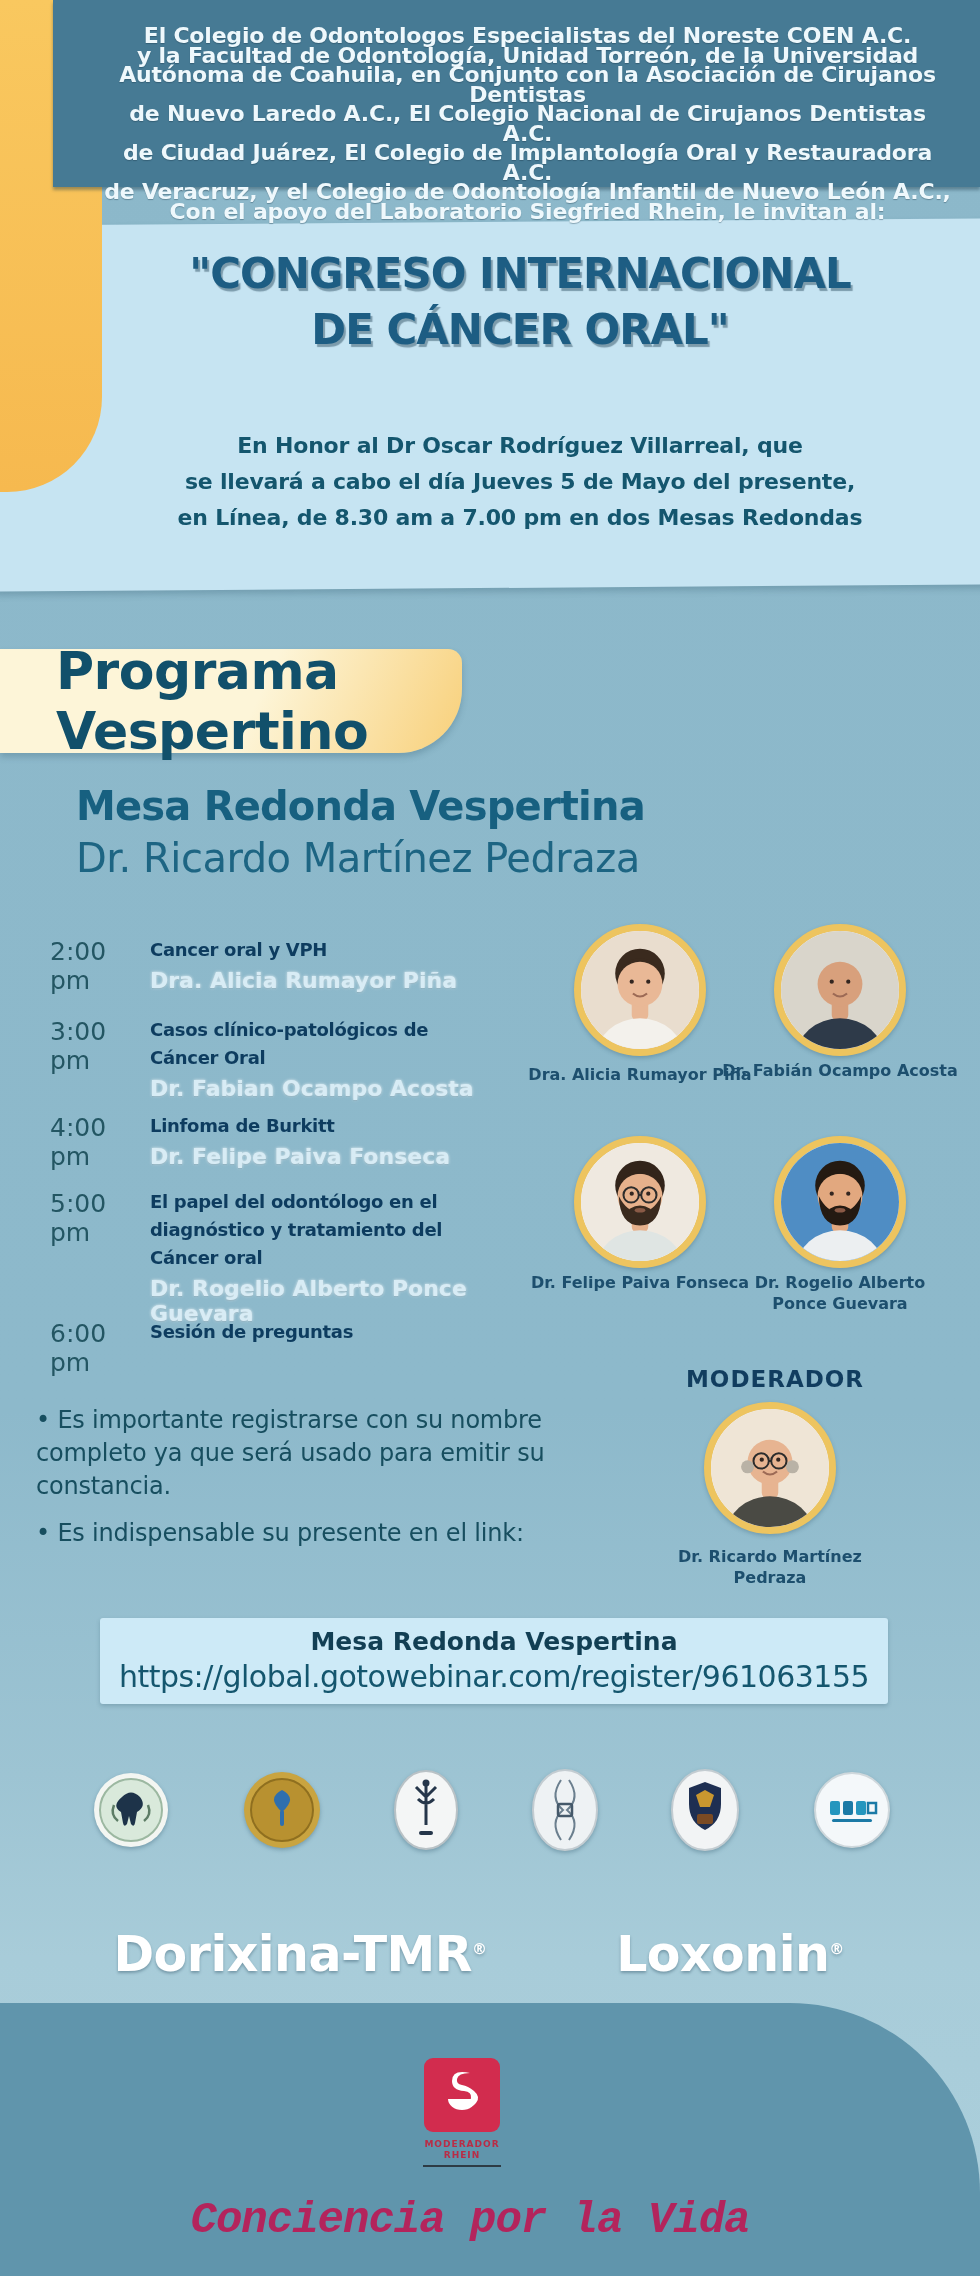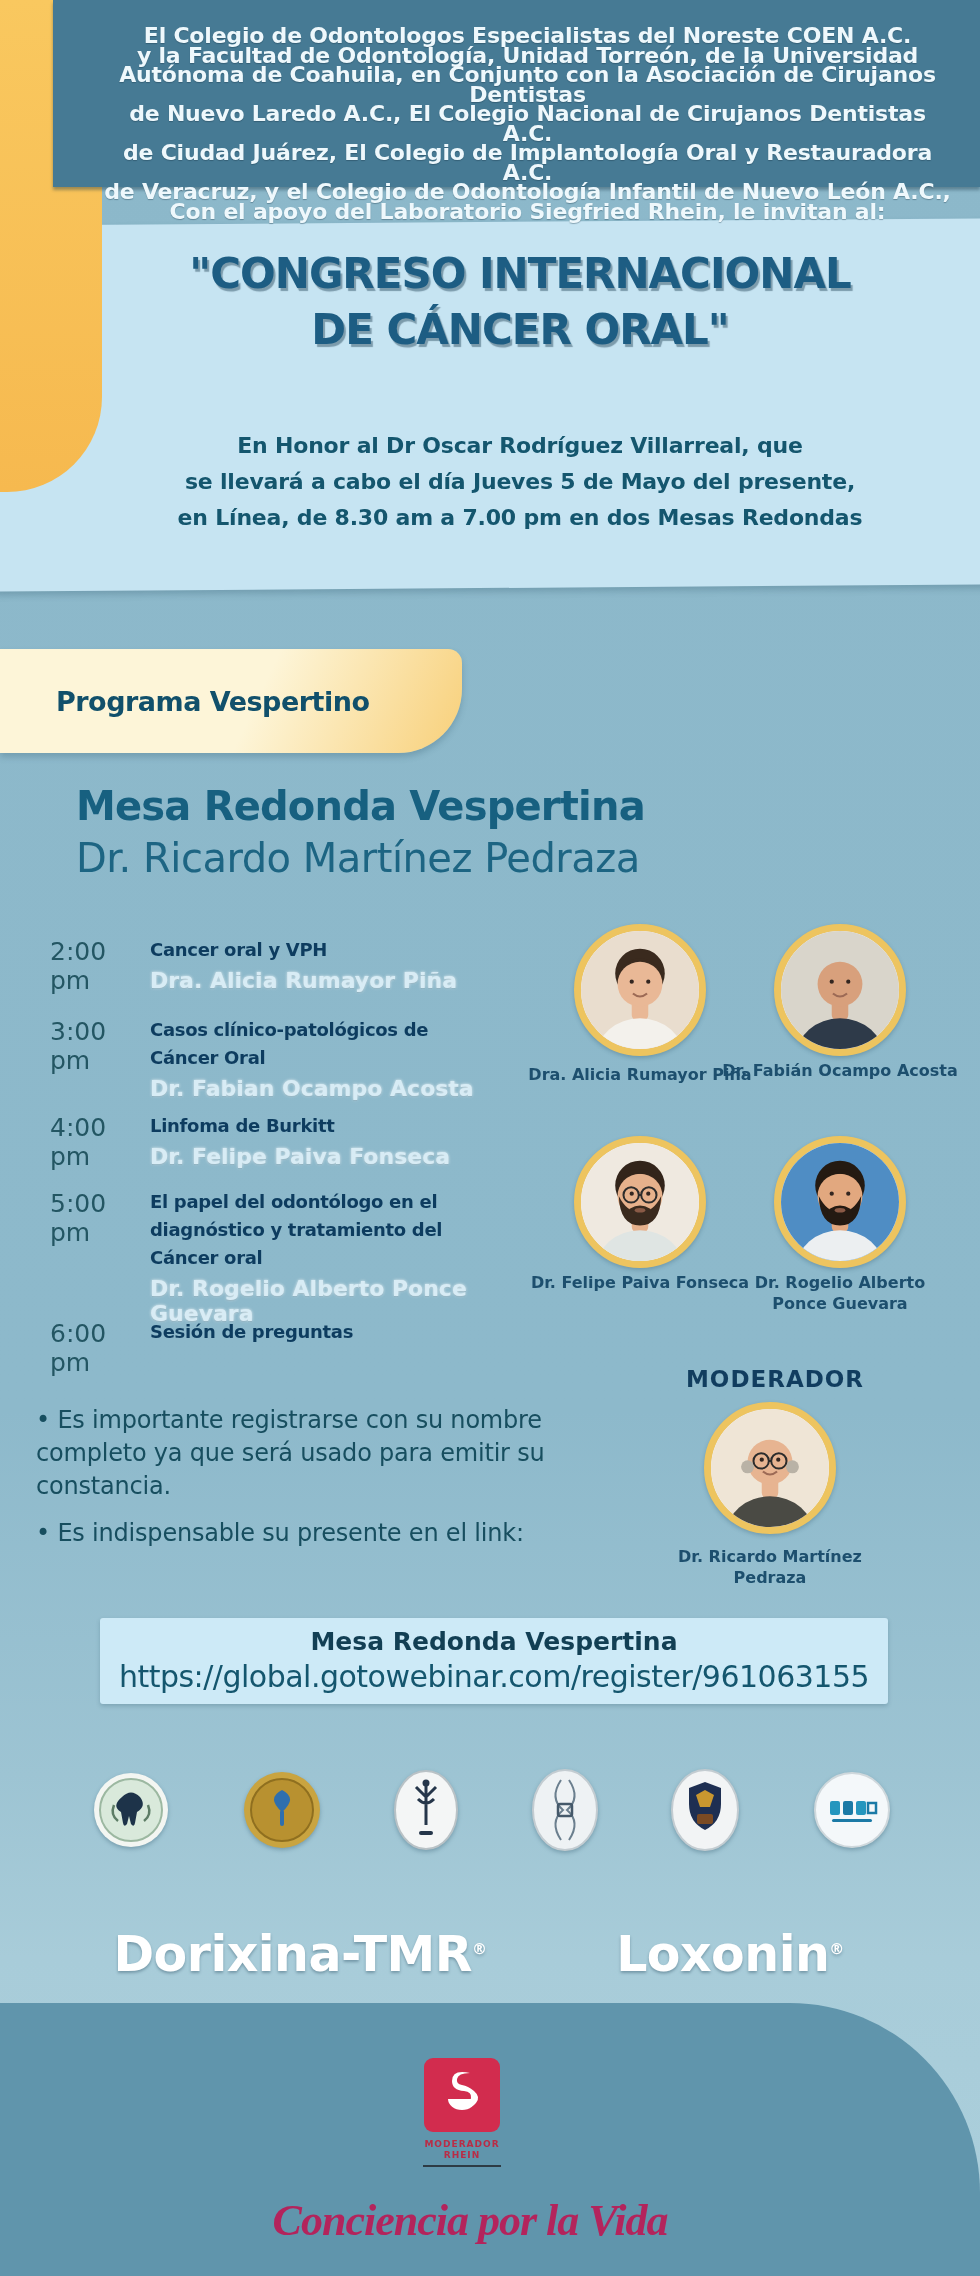--- a/index.html
+++ b/index.html
@@ -23,21 +23,21 @@
   .title-block{position:absolute;left:120px;top:246px;width:800px;text-align:center;}
   .title-block .t{font-size:42px;line-height:56px;font-weight:800;color:#1d5d83;letter-spacing:-1px;
     text-shadow:2px 3px 1px rgba(12,44,66,.4);}
   .subtitle-block{position:absolute;left:140px;top:428px;width:760px;text-align:center;}
   .subtitle-block .s{font-size:22px;line-height:36px;font-weight:bold;color:#14566e;letter-spacing:-.2px;}
   
   .banner{position:absolute;left:0;top:649px;width:462px;height:104px;
     background:linear-gradient(115deg,#fdf5d8 55%,#f8d07a 100%);
     border-radius:0 14px 64px 0;box-shadow:0 4px 6px rgba(40,80,100,.25);
     display:flex;align-items:center;padding-left:56px;}
-  .banner .banner-label{font-size:27px;font-weight:800;color:#11506b;letter-spacing:-.5px;}
+  .banner .banner-label{font-size:52px;font-weight:800;color:#11506b;letter-spacing:-.5px;}
   .session-head{position:absolute;left:76px;top:783px;}
   .session-head .l1{font-size:40px;font-weight:800;color:#176080;letter-spacing:-.8px;}
   .session-head .l2{font-size:40px;font-weight:400;color:#1d6583;letter-spacing:-.5px;margin-top:6px;}
   
   .sch-row{position:absolute;left:50px;display:flex;width:480px;}
   .r1{top:936px}.r2{top:1016px}.r3{top:1112px}.r4{top:1188px}.r5{top:1318px}
   .sch-time{width:100px;flex:0 0 100px;font-size:25px;color:#235663;font-weight:500;padding-top:1px;}
   .sch-body{width:350px;}
   .sch-title{font-size:18px;line-height:28px;font-weight:bold;color:#0d3c5f;letter-spacing:-.3px;}
   .sch-speaker{margin-top:4px;font-size:22px;font-weight:bold;color:#d8ecf5;
@@ -77,21 +77,21 @@
   .brand2{left:570px;top:1926px;width:320px;text-align:center;font-size:49px;}
   
   .footer{position:absolute;left:0;top:2003px;width:980px;height:273px;background:#6095ac;
     border-top-right-radius:190px;}
   .sieg{position:absolute;left:422px;top:55px;width:80px;text-align:center;}
   .sieg-square{width:76px;height:74px;margin:0 auto;background:#d22c4e;border-radius:9px;
     display:flex;align-items:center;justify-content:center;}
   .sieg-name{margin-top:7px;font-size:9px;line-height:11px;font-weight:bold;color:#b92c46;letter-spacing:1px;}
   .sieg-rule{width:78px;height:2px;background:#2e3b44;margin:4px auto 0;}
   .tagline{position:absolute;left:0;top:192px;width:940px;text-align:center;
-    font-family:Liberation Serif, serif;font-style:italic;font-weight:bold;
+    font-family:Liberation Mono, monospace;font-style:italic;font-weight:bold;
     font-size:44px;color:#b3245c;letter-spacing:-1px;}
 </style>
 </head>
 <body>
 
 <div class="canvas">
 
   <div class="band-light"></div>
   <div class="yellow-corner"></div>
 

